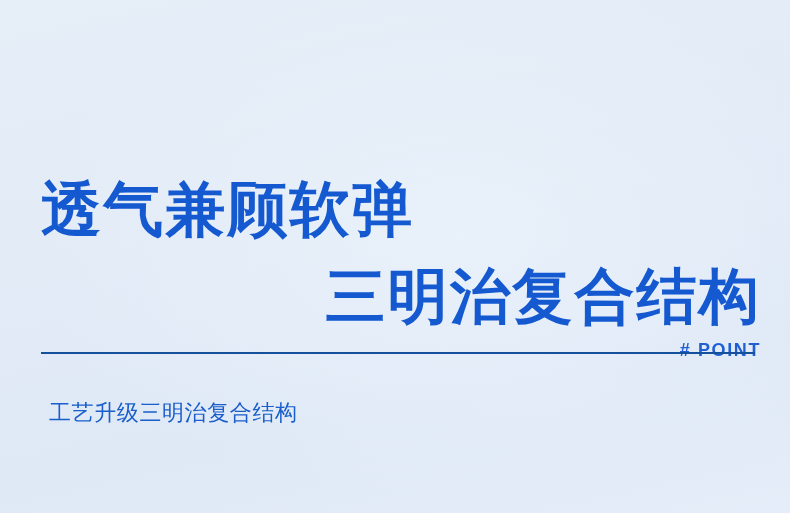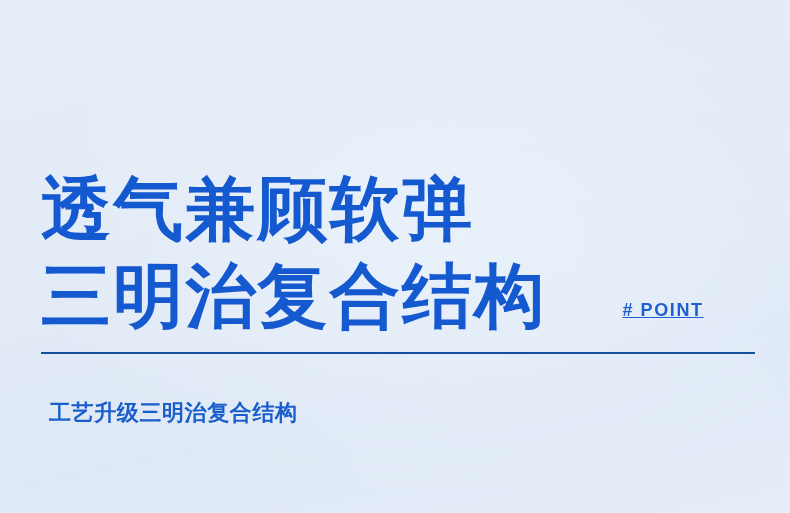--- a/index.html
+++ b/index.html
@@ -26,42 +26,42 @@
   
   .headline {
     position: absolute;
     left: 41px;
     top: 166px;
     width: 720px;
   }
 
   .headline-line {
     display: block;
-    font-size: 70px;
+    font-size: 60px;
     line-height: 87px;
     letter-spacing: 2.2px;
     font-weight: 700;
     color: #1559d0;
     white-space: nowrap;
   }
 
   .headline-row {
     display: flex;
     align-items: flex-end;
+    flex-direction: column;
   }
 
   .point-tag {
     font-size: 18px;
     font-weight: 700;
     letter-spacing: 1.6px;
     color: #1f5fd2;
     white-space: nowrap;
     margin-left: 76px;
     margin-bottom: 19px;
-    text-decoration: underline;
   }
 
   
   .divider {
     position: absolute;
     left: 41px;
     top: 352px;
     width: 714px;
     height: 0;
     border-top: 2px solid #14509c;
@@ -73,21 +73,21 @@
     left: 49px;
     top: 396px;
     width: 700px;
   }
 
   .body-line {
     display: block;
     font-size: 22px;
     line-height: 33px;
     letter-spacing: 0.6px;
-    font-weight: 700;
+    font-weight: 400;
     color: #1a5ecb;
     white-space: nowrap;
   }
 </style>
 </head>
 <body>
 
 <div class="banner">
 
   <div class="headline">

